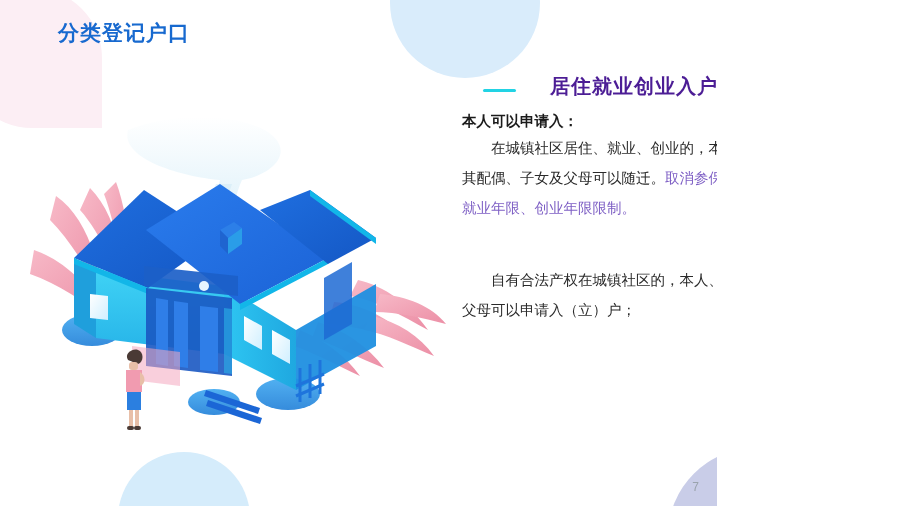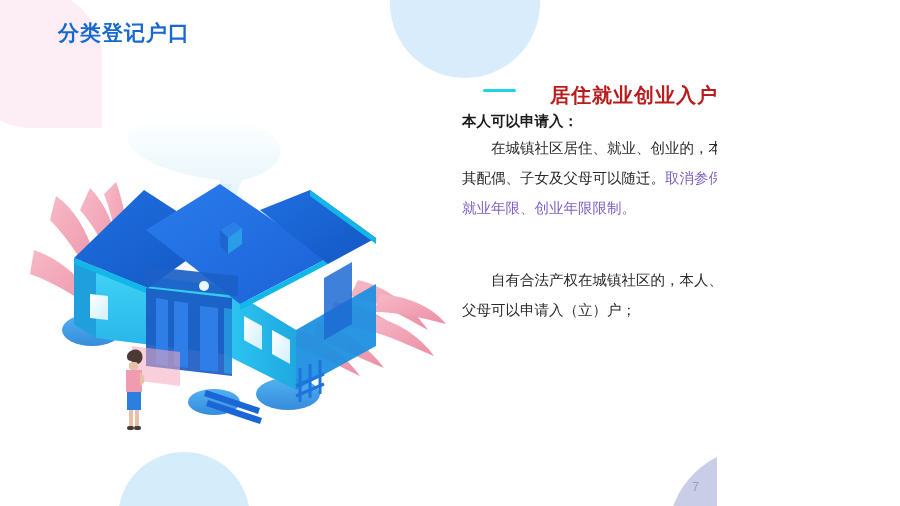--- a/index.html
+++ b/index.html
@@ -89,24 +89,24 @@
   }
   .head-dash {
     position: absolute;
     left: 21px; top: 25px;
     width: 33px; height: 3px;
     background: #22d3e4;
     border-radius: 2px;
   }
   .head-text {
     position: absolute;
-    left: 88px; top: 18px;
+    left: 88px; top: 9px;
     font-size: 20px;
     font-weight: bold;
-    color: #b91c1c;
+    color: #4c1d95;
     letter-spacing: 1px;
     white-space: nowrap;
   }
   .sub-head {
     margin-top: 13px;
     font-size: 14.5px;
     font-weight: bold;
     color: #1b1b1b;
     line-height: 20px;
   }

